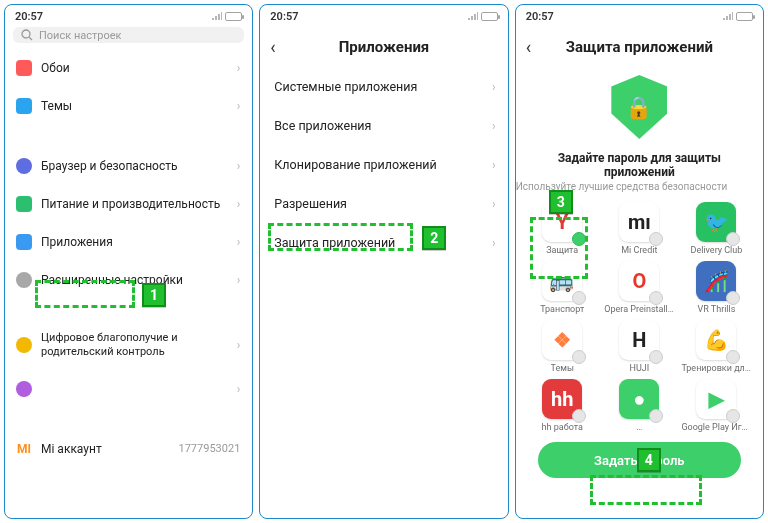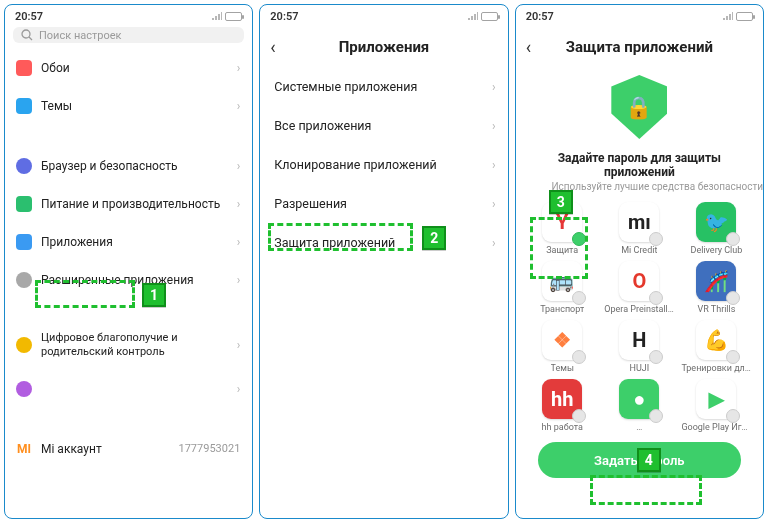--- a/index.html
+++ b/index.html
@@ -135,21 +135,21 @@
   
   .shield-wrap { display:flex; justify-content:center; padding: 8px 0 6px; }
   .shield {
     width: 56px; height: 64px;
     background: #3dcf6a;
     clip-path: polygon(50% 0, 100% 18%, 100% 60%, 50% 100%, 0 60%, 0 18%);
     display:flex; align-items:center; justify-content:center;
     color:#fff; font-size:22px;
   }
   .subhead { text-align:center; font-size:12px; font-weight:700; padding: 6px 10px 2px; }
-  .smalltxt { text-align:right; font-size:10px; color:#9a9a9a; padding-bottom: 6px; }
+  .smalltxt { text-align:left; font-size:10px; color:#9a9a9a; padding-bottom: 6px; }
   .grid {
     display: grid;
     grid-template-columns: repeat(3, 1fr);
     gap: 6px 4px;
     padding: 4px 10px;
   }
   .app {
     display:flex; flex-direction:column; align-items:center;
     gap:3px;
     position: relative;
@@ -247,21 +247,21 @@
       <span class="ico">
           <span class="dot c-blue2"></span>
         </span>
       <span class="label">Приложения</span>
       <span class="chev">›</span>
     </div>
     <div class="row">
       <span class="ico">
           <span class="dot c-gray" style="border-radius:50%"></span>
         </span>
-      <span class="label">Расширенные приложения</span>
+      <span class="label">Расширенные настройки</span>
       <span class="chev">›</span>
     </div>
 
     <div class="spacer"></div>
 
     <div class="row">
       <span class="ico">
           <span class="dot c-ylw" style="border-radius:50%"></span>
         </span>
       <span class="label sub">Цифровое благополучие и родительский контроль</span>

